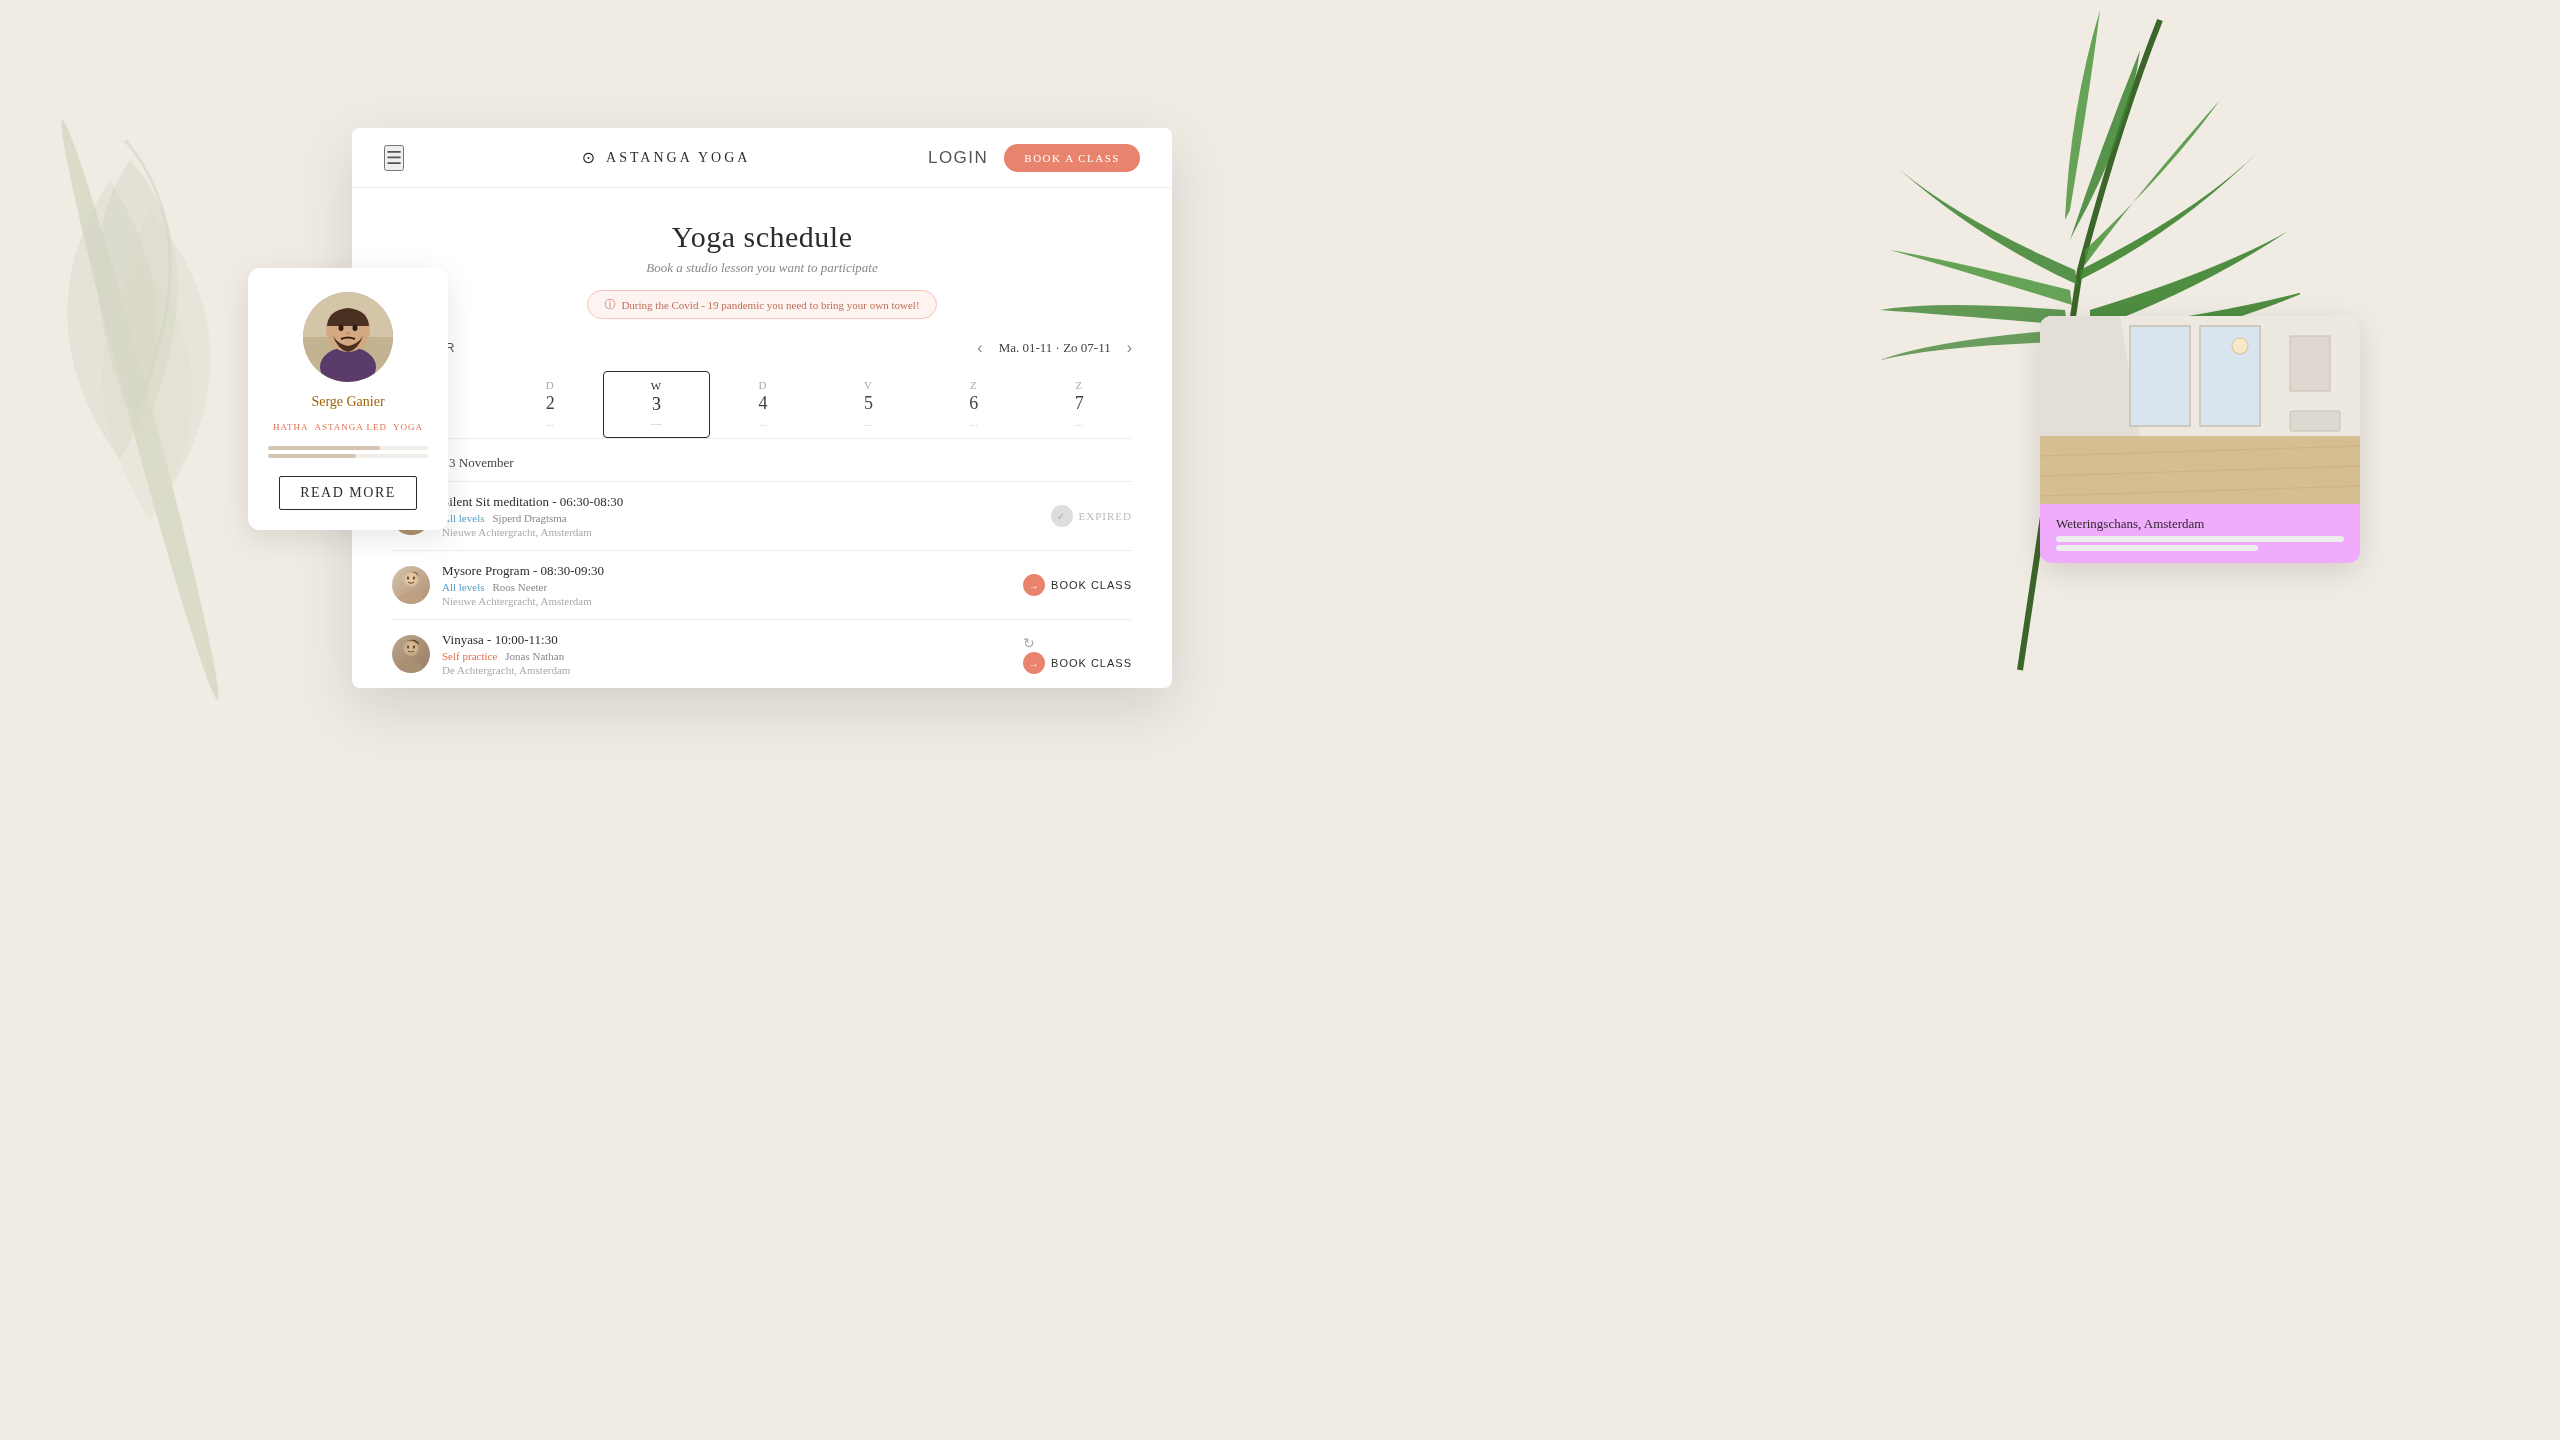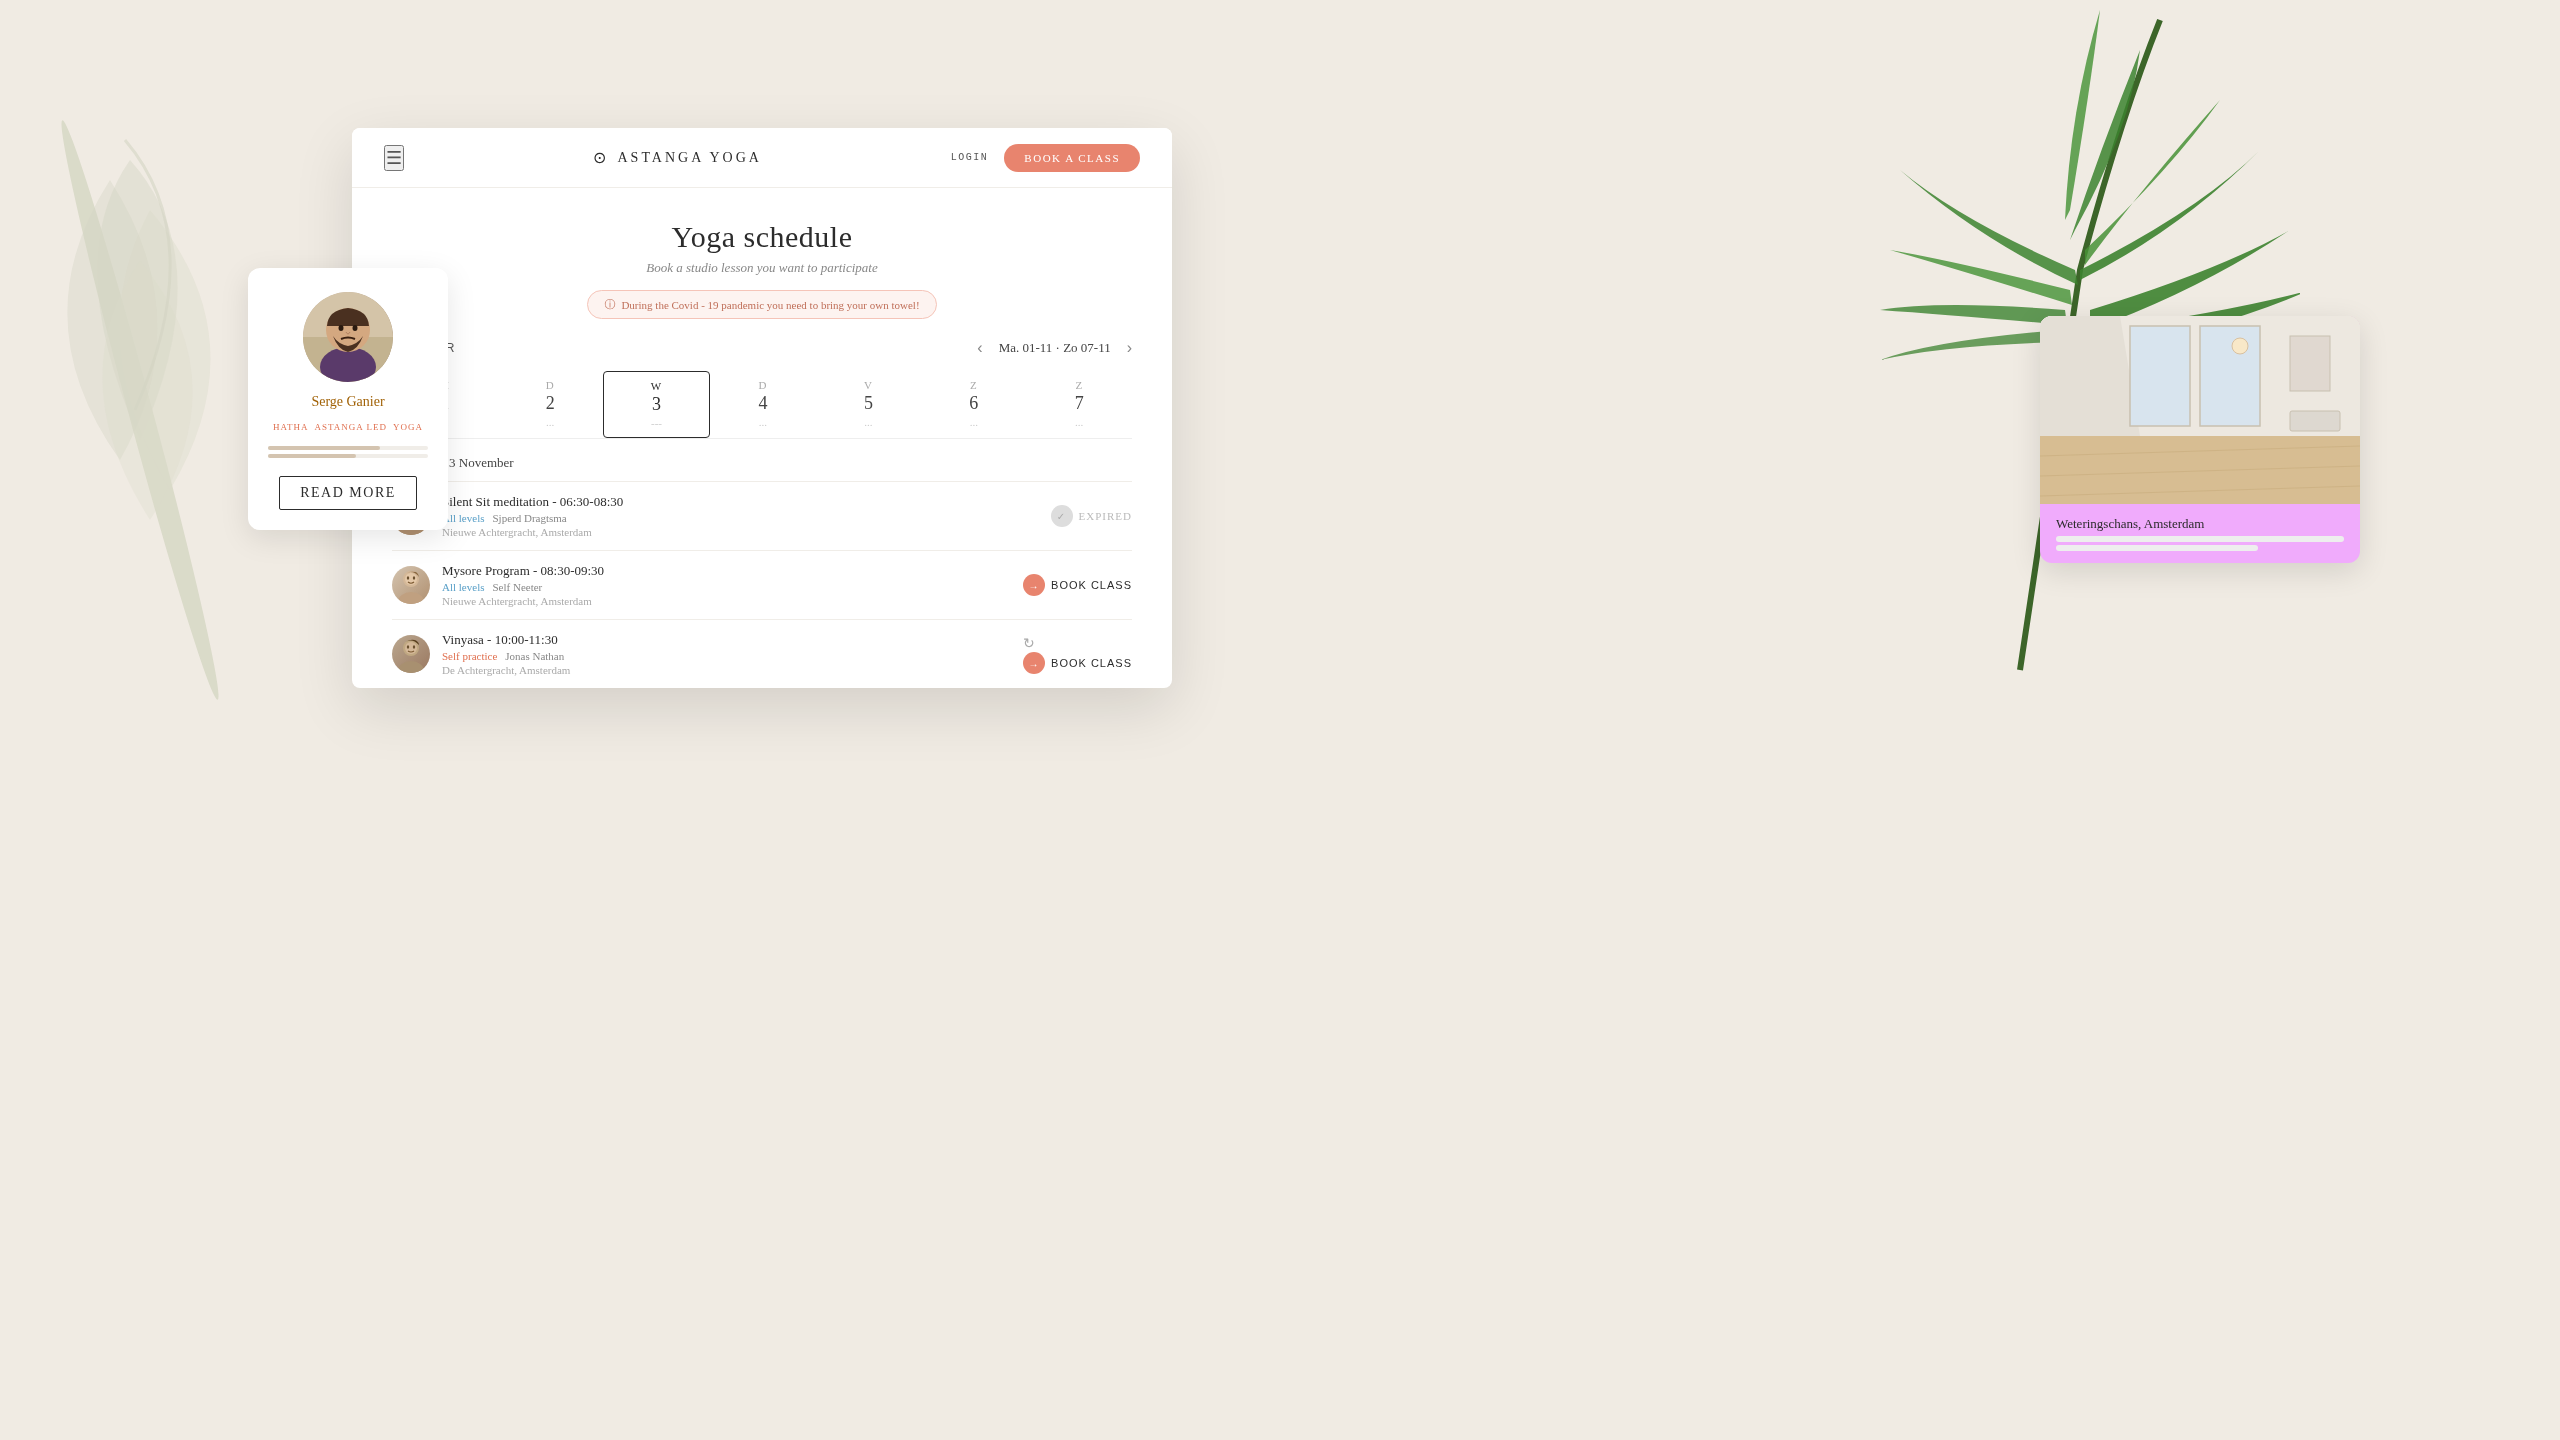--- a/index.html
+++ b/index.html
@@ -59,22 +59,22 @@
       color: #2c2c2c;
     }
 
     .nav-actions {
       display: flex;
       align-items: center;
       gap: 16px;
     }
 
     .btn-login {
-      font-family: Liberation Mono, monospace;
-      font-size: 10px;
+      font-family: Liberation Sans, sans-serif;
+      font-size: 17px;
       letter-spacing: 1.5px;
       color: #555;
       background: none;
       border: none;
       cursor: pointer;
       text-transform: uppercase;
     }
 
     .btn-book-class {
       background: #e8846e;
@@ -651,21 +651,21 @@
             <ellipse cx="16" cy="12" rx="1.2" ry="1.8" fill="#6a5030"></ellipse>
             <ellipse cx="22" cy="12" rx="1.2" ry="1.8" fill="#6a5030"></ellipse>
             <path d="M16 16 Q19 18.5 22 16" stroke="#7a5830" stroke-width="1.2" fill="none"></path>
             <path d="M14 7 Q18 5 24 6 Q27 8 27 11 Q22 4 14 7Z" fill="#8a6840"></path>
           </svg>
         </div>
         <div class="class-info">
           <div class="class-title">Mysore Program - 08:30-09:30</div>
           <div class="class-meta">
             <span class="level-badge level-all">All levels</span>
-            <span>Self Neeter</span>
+            <span>Roos Neeter</span>
           </div>
           <div class="class-location">Nieuwe Achtergracht, Amsterdam</div>
         </div>
         <div class="class-action">
           <button class="btn-book">
             <div class="btn-book-circle">→</div>
             <span>BOOK CLASS</span>
           </button>
         </div>
       </div>

